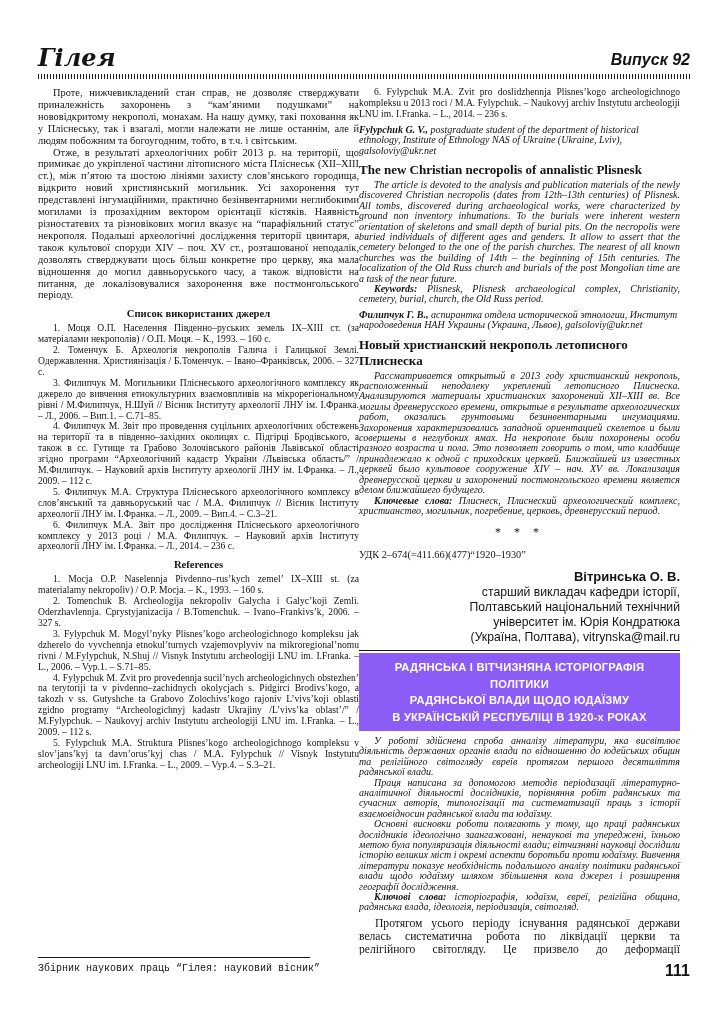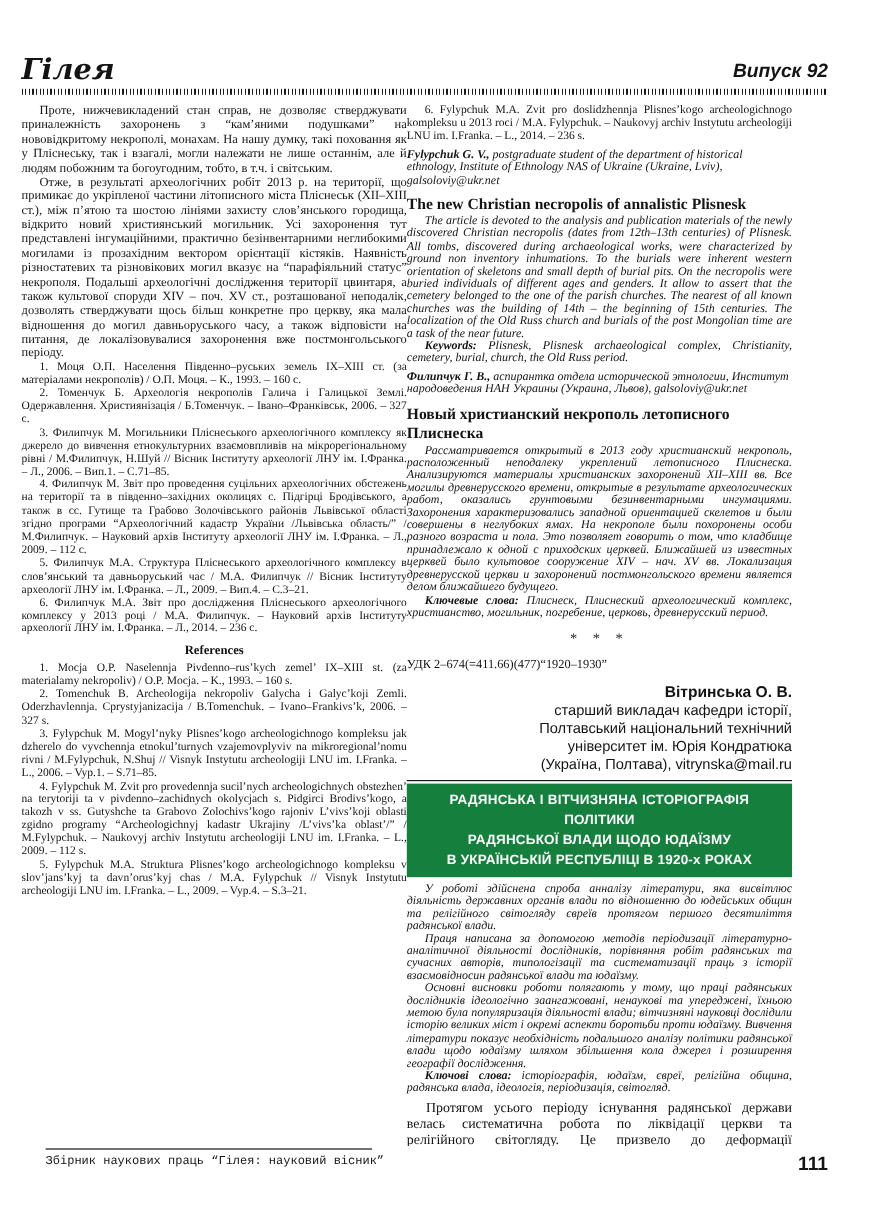--- a/index.html
+++ b/index.html
@@ -1,19 +1,19 @@
 <!DOCTYPE html>
 <html><head>
 <meta charset="utf-8">
 <style>
   html,body { margin:0; padding:0; background:#ffffff; }
   .page {
     position:relative; width:724px; height:1012px; background:#ffffff;
     font-family:"Liberation Serif", serif; color:#141414; overflow:hidden;
-    box-sizing:border-box; padding:42px 34px 0 18px;
+    box-sizing:border-box; padding:42px 34px 0 38px;
   }
   
   .header { display:flex; justify-content:space-between; align-items:flex-end; height:28px; }
   .brand { font-family:"DejaVu Serif", serif; font-style:italic; font-weight:bold; font-size:24px; line-height:24px; }
   .section-title { font-weight:bold; font-size:15px; letter-spacing:3px; padding-bottom:2px; }
   .issue { font-family:Liberation Sans, sans-serif; font-style:italic; font-weight:bold; font-size:16px; padding-bottom:1px; }
   .hatch { margin-top:4px; height:5px;
     background:repeating-linear-gradient(90deg,#1a1a1a 0 1px,transparent 1px 3px); }
   
   .columns { display:flex; margin-top:8px; height:868px; overflow:hidden; }
@@ -57,20 +57,21 @@
   <div class="hatch"></div>
 
   <div class="columns">
 
     <div class="col">
       <div class="body-text">
         <p>Проте, нижчевикладений стан справ, не дозволяє стверджувати приналежність захоронень з “кам’яними подушками” на нововідкритому некрополі, монахам. На нашу думку, такі поховання як у Пліснеську, так і взагалі, могли належати не лише останнім, але й людям побожним та богоугодним, тобто, в т.ч. і світським.</p>
         <p>Отже, в результаті археологічних робіт 2013 р. на території, що примикає до укріпленої частини літописного міста Пліснеськ (XII–XIII ст.), між п’ятою та шостою лініями захисту слов’янського городища, відкрито новий християнський могильник. Усі захоронення тут представлені інгумаційними, практично безінвентарними неглибокими могилами із прозахідним вектором орієнтації кістяків. Наявність різностатевих та різновікових могил вказує на “парафіяльний статус” некрополя. Подальші археологічні дослідження території цвинтаря, а також культової споруди XIV – поч. XV ст., розташованої неподалік, дозволять стверджувати щось більш конкретне про церкву, яка мала відношення до могил давньоруського часу, а також відповісти на питання, де локалізовувалися захоронення вже постмонгольського періоду.</p>
       </div>
 
+      <div class="center-head">Список використаних джерел</div>
       <div class="refs">
         <p>1. Моця О.П. Населення Південно–руських земель IX–XIII ст. (за матеріалами некрополів) / О.П. Моця. – К., 1993. – 160 с.</p>
         <p>2. Томенчук Б. Археологія некрополів Галича і Галицької Землі. Одержавлення. Християнізація / Б.Томенчук. – Івано–Франківськ, 2006. – 327 с.</p>
         <p>3. Филипчук М. Могильники Пліснеського археологічного комплексу як джерело до вивчення етнокультурних взаємовпливів на мікрорегіональному рівні / М.Филипчук, Н.Шуй // Вісник Інституту археології ЛНУ ім. І.Франка. – Л., 2006. – Вип.1. – С.71–85.</p>
         <p>4. Филипчук М. Звіт про проведення суцільних археологічних обстежень на території та в південно–західних околицях с. Підгірці Бродівського, а також в сс. Гутище та Грабово Золочівського районів Львівської області згідно програми “Археологічний кадастр України /Львівська область/” / М.Филипчук. – Науковий архів Інституту археології ЛНУ ім. І.Франка. – Л., 2009. – 112 с.</p>
         <p>5. Филипчук М.А. Структура Пліснеського археологічного комплексу в слов’янський та давньоруський час / М.А. Филипчук // Вісник Інституту археології ЛНУ ім. І.Франка. – Л., 2009. – Вип.4. – С.3–21.</p>
         <p>6. Филипчук М.А. Звіт про дослідження Пліснеського археологічного комплексу у 2013 році / М.А. Филипчук. – Науковий архів Інституту археології ЛНУ ім. І.Франка. – Л., 2014. – 236 с.</p>
       </div>
 
       <div class="center-head">References</div>
@@ -112,21 +113,21 @@
 
       <div class="next-author">
         <div class="na-name">Вітринська О. В.</div>
         <div>старший викладач кафедри історії,</div>
         <div>Полтавський національний технічний</div>
         <div>університет ім. Юрія Кондратюка</div>
         <div>(Україна, Полтава), vitrynska@mail.ru</div>
       </div>
       <hr class="col-rule">
 
-      <div class="title-box" style="background: #15803d; color: rgb(255, 255, 255);">
+      <div class="title-box" style="background: #8b5cf6; color: rgb(255, 255, 255);">
         <div>РАДЯНСЬКА І ВІТЧИЗНЯНА ІСТОРІОГРАФІЯ ПОЛІТИКИ</div>
         <div>РАДЯНСЬКОЇ ВЛАДИ ЩОДО ЮДАЇЗМУ</div>
         <div>В УКРАЇНСЬКІЙ РЕСПУБЛІЦІ В 1920-х РОКАХ</div>
       </div>
 
       <div class="uk-abs">
         <p class="annot annot-abs">У роботі здійснена спроба анналізу літератури, яка висвітлює діяльність державних органів влади по відношенню до юдейських общин та релігійного світогляду євреїв протягом першого десятиліття радянської влади.</p>
         <p class="annot annot-abs">Праця написана за допомогою методів періодизації літературно-аналітичної діяльності дослідників, порівняння робіт радянських та сучасних авторів, типологізації та систематизації праць з історії взаємовідносин радянської влади та юдаїзму.</p>
         <p class="annot annot-abs">Основні висновки роботи полягають у тому, що праці радянських дослідників ідеологічно заангажовані, ненаукові та упереджені, їхньою метою була популяризація діяльності влади; вітчизняні науковці дослідили історію великих міст і окремі аспекти боротьби проти юдаїзму. Вивчення літератури показує необхідність подальшого аналізу політики радянської влади щодо юдаїзму шляхом збільшення кола джерел і розширення географії дослідження.</p>
         <p class="annot annot-abs">

